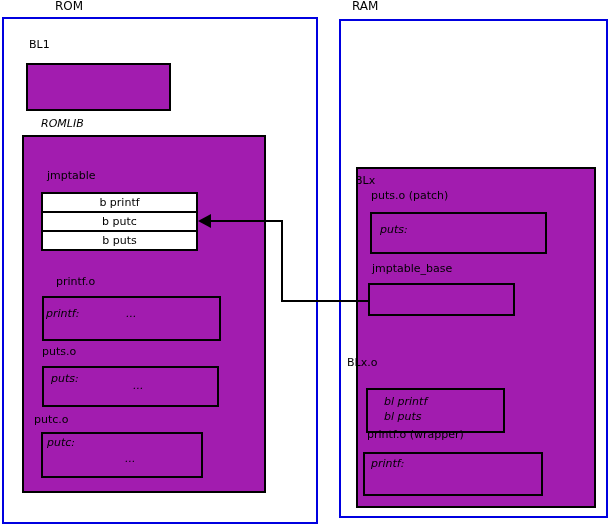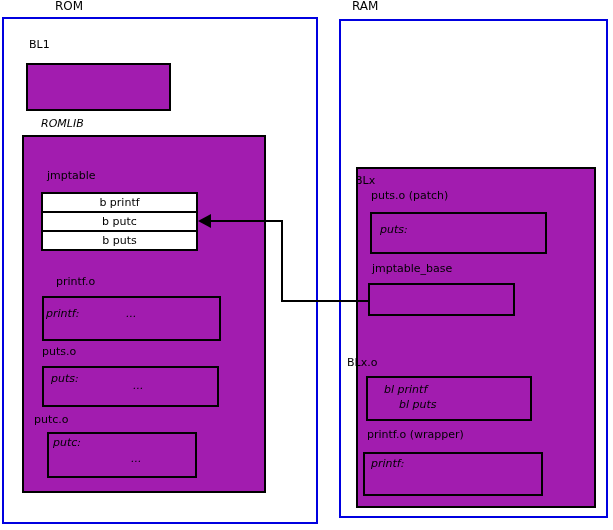--- a/index.html
+++ b/index.html
@@ -39,41 +39,41 @@
   #printfo-box   { left: 42px; top: 296px; width: 179px; height: 45px; }
   #printfo-box .sym  { left: 2px;  top: 9px; }
   #printfo-box .dots { left: 82px; top: 9px; }
 
   #putso-label { left: 42px; top: 345px; }
   #putso-box   { left: 42px; top: 366px; width: 177px; height: 41px; }
   #putso-box .sym  { left: 7px;  top: 4px; }
   #putso-box .dots { left: 89px; top: 11px; }
 
   #putco-label { left: 34px; top: 413px; }
-  #putco-box   { left: 47px; top: 432px; width: 150px; height: 46px; }
+  #putco-box   { left: 41px; top: 432px; width: 162px; height: 46px; }
   #putco-box .sym  { left: 4px;  top: 2px; }
   #putco-box .dots { left: 82px; top: 18px; }
 
   #ram-title  { left: 352px; top: 0px; text-align: center; }
   #ram-region { left: 339px; top: 19px; width: 269px; height: 499px; }
   #blx-box    { left: 356px; top: 167px; width: 240px; height: 341px; }
   #blx-label  { left: 355px; top: 174px; }
 
   #putspatch-label { left: 371px; top: 189px; }
   #putspatch-box   { left: 370px; top: 212px; width: 177px; height: 42px; }
   #putspatch-box .sym { left: 8px; top: 9px; }
 
   #jbase-label { left: 372px; top: 262px; }
   #jbase-box   { left: 368px; top: 283px; width: 147px; height: 33px; }
 
   #blxo-label { left: 347px; top: 356px; }
-  #blxo-box   { left: 366px; top: 376px; width: 166px; height: 45px; }
+  #blxo-box   { left: 366px; top: 388px; width: 139px; height: 45px; }
   #blxo-box .iline { position: absolute; left: 16px; white-space: nowrap; }
   #blxo-box .iline.l0 { top: 5px; }
-  #blxo-box .iline.l1 { top: 20px; margin-left: 15px; }
+  #blxo-box .iline.l1 { top: 20px; }
 
   #pwrap-label { left: 367px; top: 428px; }
   #pwrap-box   { left: 363px; top: 452px; width: 180px; height: 44px; }
   #pwrap-box .sym { left: 6px; top: 3px; }
   #pwrap-box .instr { position: absolute; right: 3px; top: 20px; white-space: nowrap; }
 
   #arrow-seg1 { left: 211px; top: 220px; width: 72px; height: 2px; }
   #arrow-seg2 { left: 281px; top: 220px; width: 2px;  height: 82px; }
   #arrow-seg3 { left: 281px; top: 300px; width: 87px; height: 2px; }
   #arrow-head {

